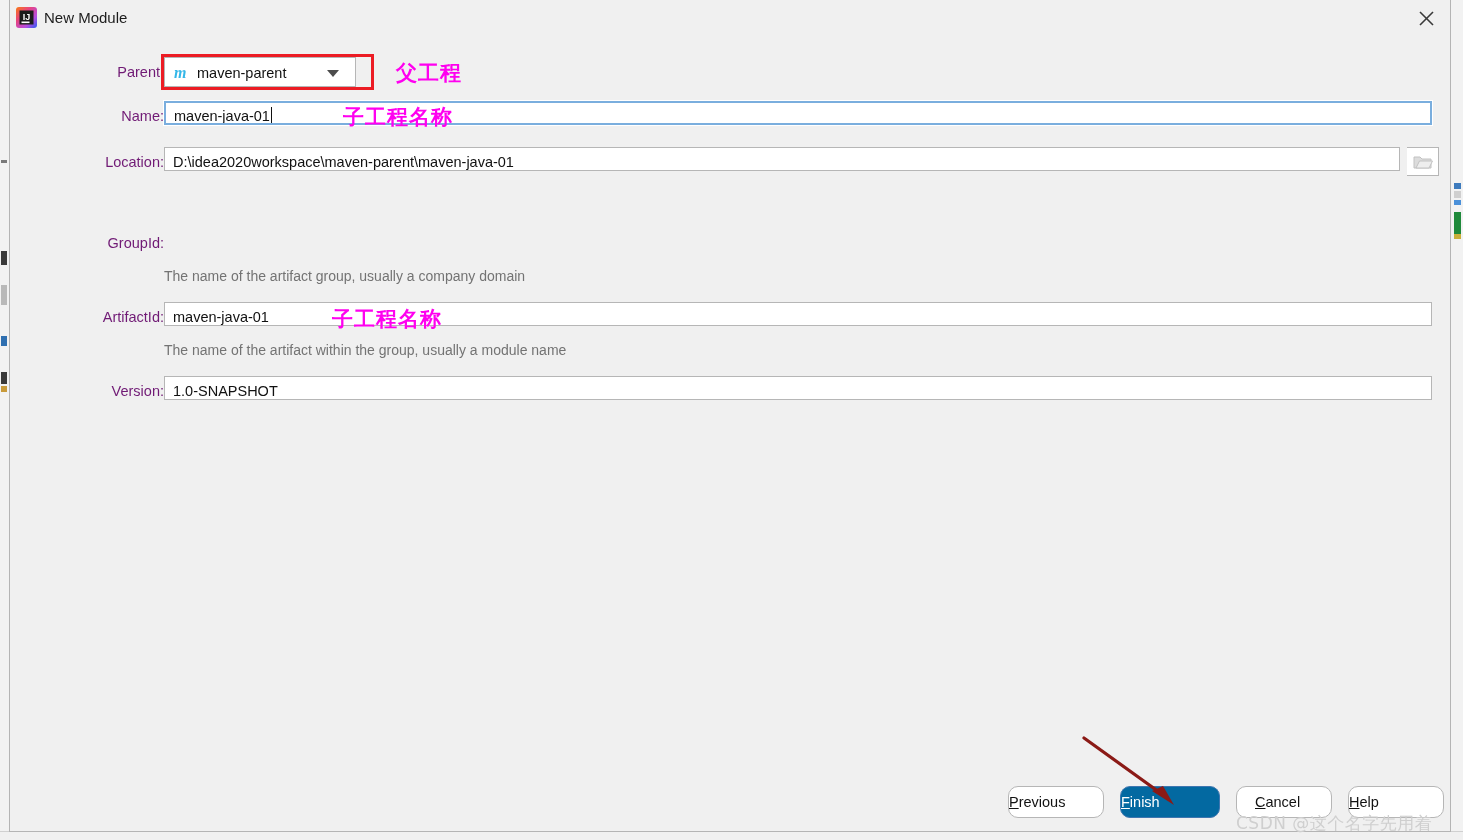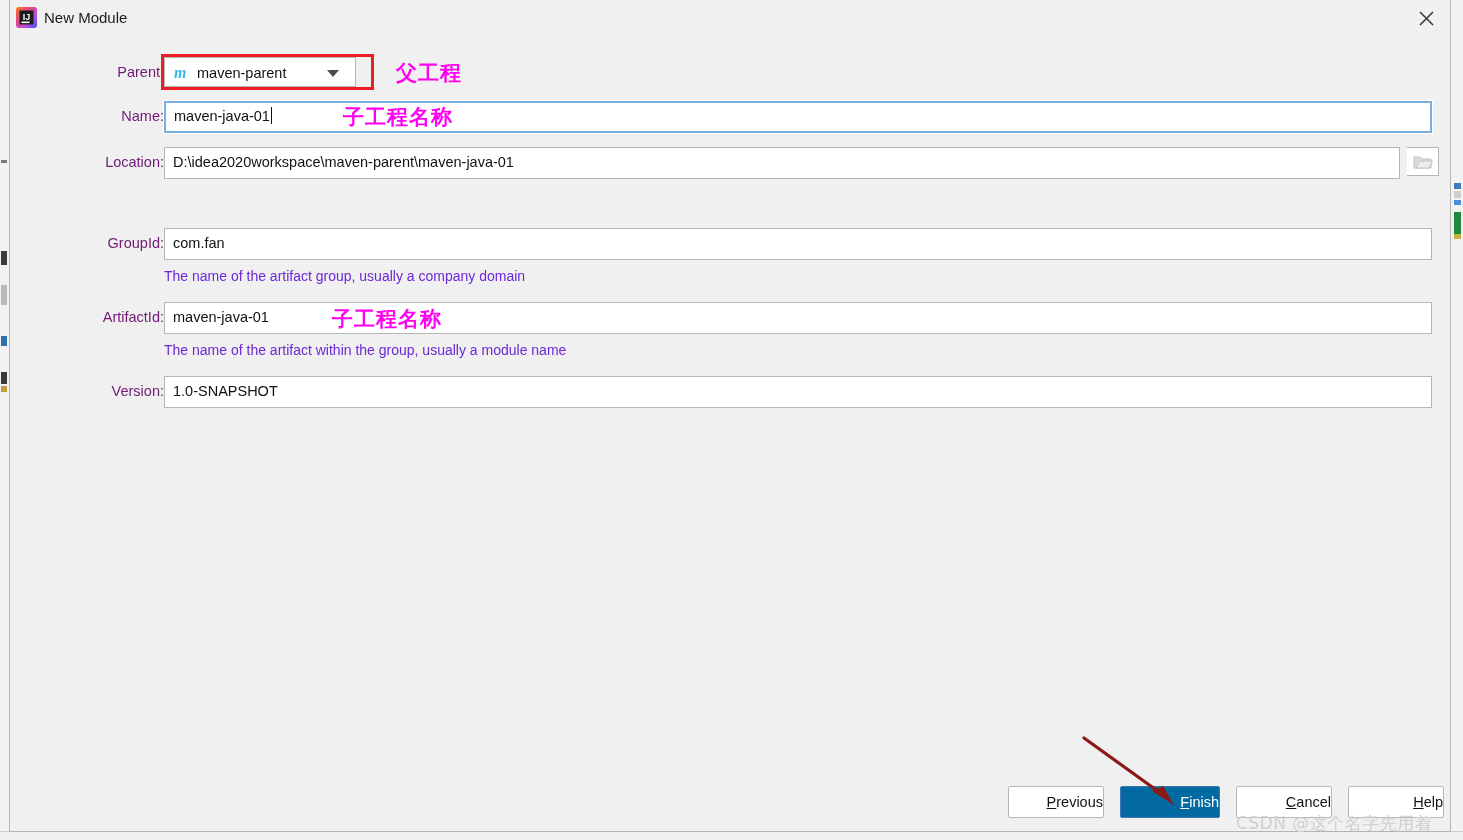--- a/index.html
+++ b/index.html
@@ -115,21 +115,21 @@
     line-height: 30px;
     white-space: nowrap;
     text-align: right;
   }
 
   .text-input {
     position: absolute;
     box-sizing: border-box;
     background: #ffffff;
     border: 1px solid #b6b6b6;
-    height: 32px;
+    height: 24px;
     font-size: 14.5px;
     color: #111;
     line-height: 28px;
     padding-left: 8px;
     white-space: nowrap;
     overflow: hidden;
   }
   .text-input.focused {
     border: 2px solid #7aaede;
     outline: 1px solid #ffffff;
@@ -241,21 +241,21 @@
     top: 13px;
     width: 1212px;
     height: 1px;
     background: #d2d2d2;
   }
 
   
   .hint {
     position: absolute;
     font-size: 14px;
-    color: #6d28d9;
+    color: #737373;
     white-space: nowrap;
   }
 
   
   #location-browse {
     position: absolute;
     right: 11px;
     top: 147px;
     width: 32px;
     height: 29px;
@@ -266,24 +266,24 @@
   }
   #location-browse svg { display:block; margin: 6px auto 0; }
 
   
   .btn {
     position: absolute;
     box-sizing: border-box;
     height: 32px;
     background: #ffffff;
     border: 1px solid #b6b6b6;
-    border-radius: 2px;
+    border-radius: 10px;
     font-size: 14.5px;
     color: #121212;
-    text-align: right;
+    text-align: left;
     line-height: 30px;
     white-space: nowrap;
     cursor: default;
   }
   .btn .mnemonic { text-decoration: underline; }
   .btn.primary {
     background: #0369a1;
     border: 1px solid #3e76b0;
     color: #ffffff;
   }
@@ -396,21 +396,20 @@
   <div id="location-browse">
     <svg width="20" height="16" viewBox="0 0 20 16">
       <path d="M1 3 h6 l2 2 h9 v9 H1 Z" fill="#dcdcdc" stroke="#c2c2c2" stroke-width="1"></path>
       <path d="M3 14 l3.5 -7 h13 l-3.5 7 Z" fill="#eeeeee" stroke="#c2c2c2" stroke-width="1"></path>
     </svg>
   </div>
 
 
   <div class="row" style="top:228px;">
     <div class="field-label">GroupId:</div>
-    <div class="text-input" style="left:154px; width:1268px;">com.fan</div>
   </div>
   <div class="hint" style="left:154px; top:268px;">The name of the artifact group, usually a company domain</div>
 
   <div class="row" style="top:302px;">
     <div class="field-label">ArtifactId:</div>
     <div class="text-input" style="left:154px; width:1268px;">maven-java-01</div>
     <div class="cn-annotation" style="left:322px; top:3px;">子工程名称</div>
   </div>
   <div class="hint" style="left:154px; top:342px;">The name of the artifact within the group, usually a module name</div>
 

